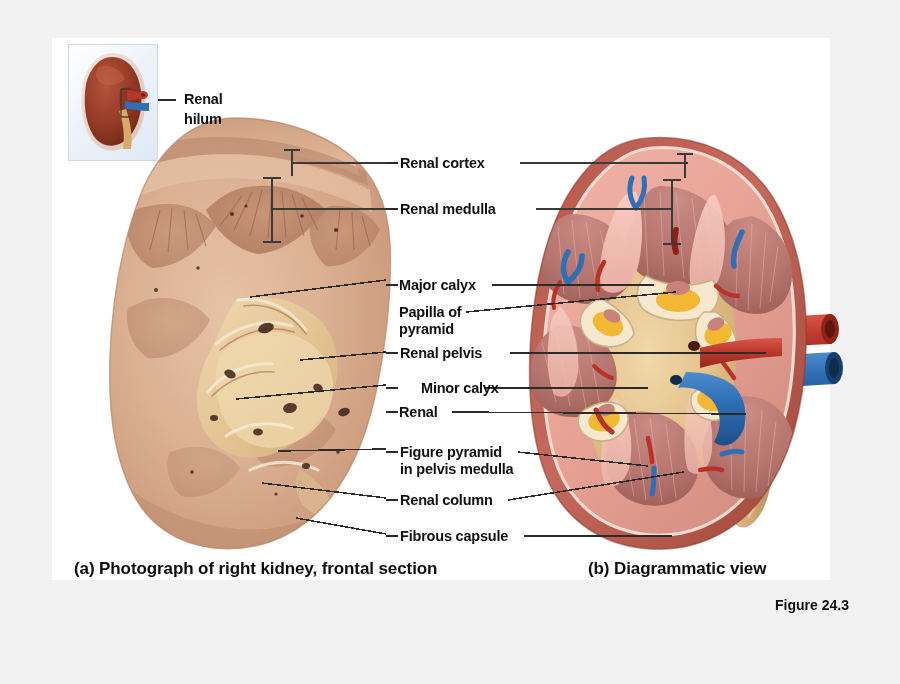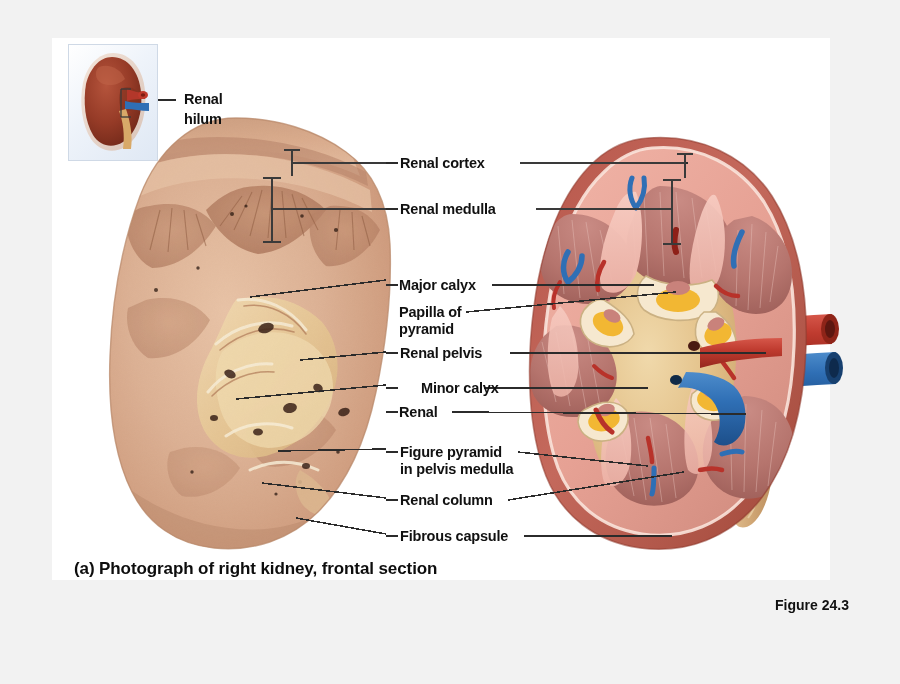--- a/index.html
+++ b/index.html
@@ -510,15 +510,16 @@
   <div class="lbl" style="left:399px;top:404px;">Renal</div>
   <div class="lbl" style="left:400px;top:444px;">Figure pyramid</div>
   <div class="lbl" style="left:400px;top:461px;">in pelvis medulla</div>
   <div class="lbl" style="left:400px;top:492px;">Renal column</div>
   <div class="lbl" style="left:400px;top:528px;">Fibrous capsule</div>
 
   <div class="lbl" style="left:184px;top:91px;">Renal</div>
   <div class="lbl" style="left:184px;top:111px;">hilum</div>
 
   <div class="caption" style="left:74px;top:559px;">(a) Photograph of right kidney, frontal section</div>
+  <div class="caption" style="left:588px;top:559px;">(b) Diagrammatic view</div>
   <div class="fignum" style="left:775px;top:597px;">Figure 24.3</div>
 
 </div>
 
 </body></html>

